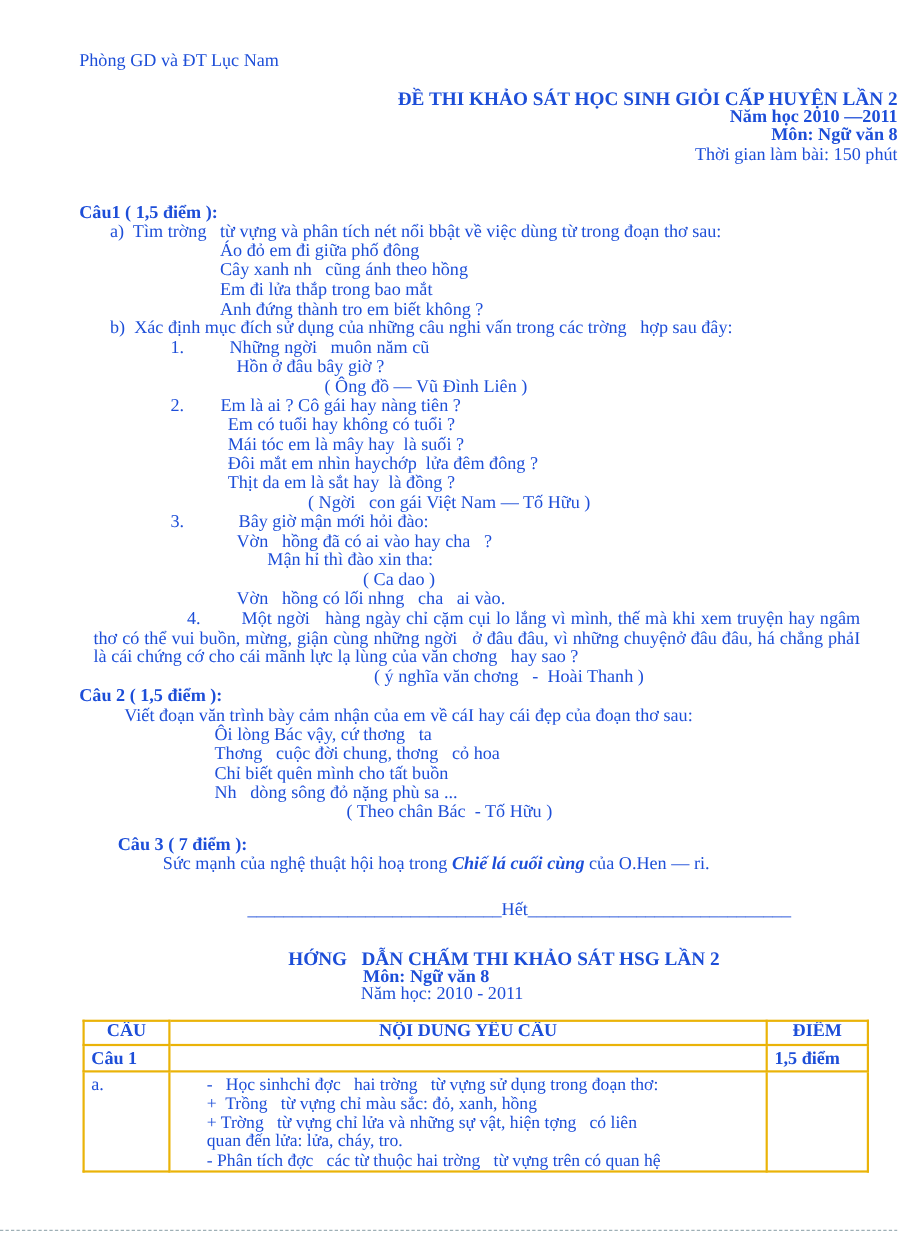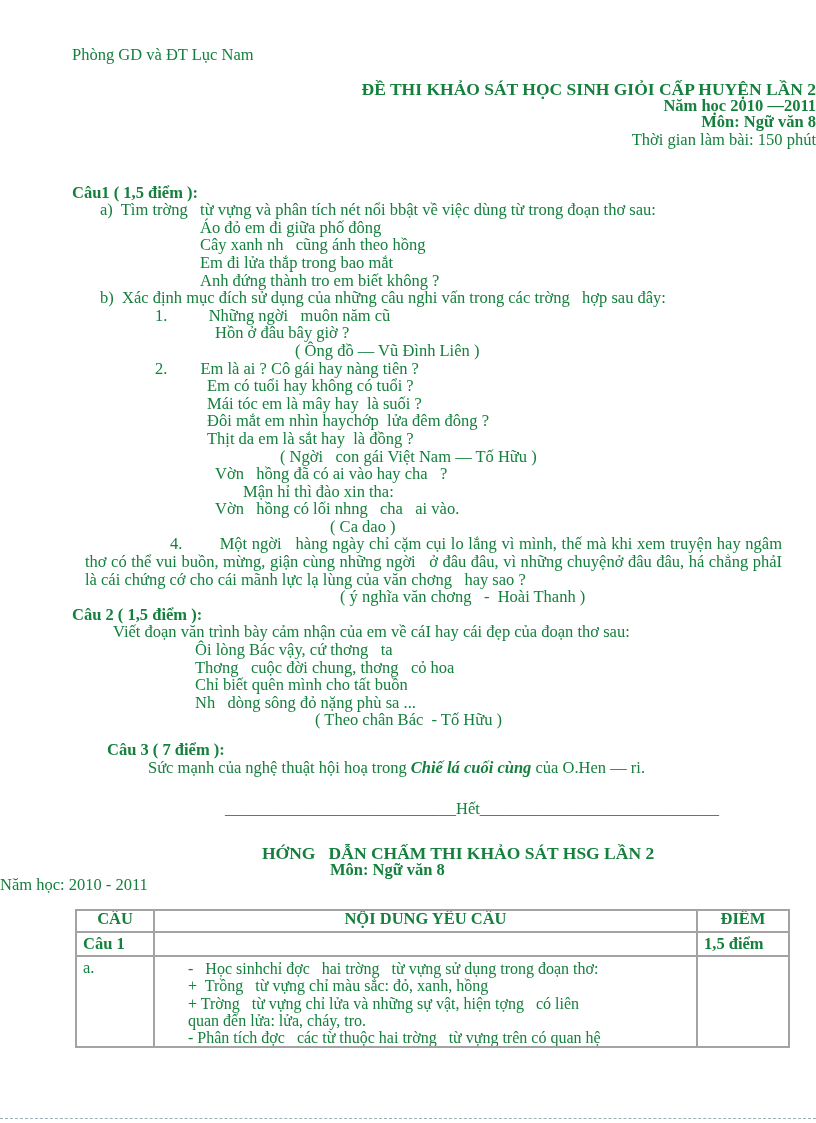--- a/index.html
+++ b/index.html
@@ -2,21 +2,21 @@
 <html><head>
 <meta charset="utf-8">
 <style>
   html,body{margin:0;padding:0;background:#fff;}
   .page{
     position:relative;
     width:816px;height:1123px;
     background:#ffffff;
     overflow:hidden;
     font-family:"Liberation Serif","DejaVu Serif",serif;
-    color:#15803d;
+    color:#1d4ed8;
     font-size:16.5px;
   }
   .ln{white-space:pre-wrap;line-height:17.6px;}
   .b{font-weight:bold;}
   .org{margin:46px 0 0 72px;line-height:18px;}
   .exam-head{margin-top:16px;text-align:right;}
   .exam-head .title{font-weight:bold;font-size:17.5px;line-height:18px;}
   .exam-head .yr{font-weight:bold;line-height:16.5px;}
   .exam-head .subj{font-weight:bold;line-height:16.5px;}
   .exam-head .dur{line-height:17px;}
@@ -36,28 +36,28 @@
   .p280{padding-left:280px;}
   .p295{padding-left:295px;}
   .p315{padding-left:315px;}
   .p330{padding-left:330px;}
   .p340{padding-left:340px;}
   .para4{margin-left:85px;width:697px;text-indent:85px;text-align:justify;}
   .divider{margin-top:24px;padding-left:225px;line-height:18px;white-space:pre;}
   .guide{margin-top:26px;}
   .guide .gt{padding-left:262px;font-weight:bold;font-size:17.5px;line-height:18px;white-space:pre;}
   .guide .gs{padding-left:330px;font-weight:bold;line-height:15px;}
-  .guide .gy{line-height:16px;}
+  .guide .gy{padding-left:328px;line-height:16px;}
   table.mark{
     margin:16px 0 0 75px;
     border-collapse:collapse;
     width:707px;table-layout:fixed;
   }
   table.mark td{
-    border:2px solid #a3a3a3;
+    border:2px solid #eab308;
     vertical-align:top;
     padding:0;
     overflow:hidden;
   }
   .c1{width:76px;}
   .c2{width:541px;}
   .c3{width:90px;}
   .th-row td{height:20px;}
   .th{font-weight:bold;text-align:center;line-height:21px;margin-top:-3px;white-space:pre;}
   .r1 td{height:22px;}
@@ -98,24 +98,25 @@
     <div class="ln p215">Hồn ở đâu bây giờ ?</div>
     <div class="ln p295">( Ông đồ — Vũ Đình Liên )</div>
 
     <div class="ln p155">2.        Em là ai ? Cô gái hay nàng tiên ?</div>
     <div class="ln p207">Em có tuổi hay không có tuổi ?</div>
     <div class="ln p207">Mái tóc em là mây hay  là suối ?</div>
     <div class="ln p207">Đôi mắt em nhìn haychớp  lửa đêm đông ?</div>
     <div class="ln p207">Thịt da em là sắt hay  là đồng ?</div>
     <div class="ln p280">( Ngời   con gái Việt Nam — Tố Hữu )</div>
 
+    <div class="ln p155">3.            Bây giờ mận mới hỏi đào:</div>
     <div class="ln p215">Vờn   hồng đã có ai vào hay cha   ?</div>
     <div class="ln p243">Mận hỉ thì đào xin tha:</div>
+    <div class="ln p330">( Ca dao )</div>
     <div class="ln p215">Vờn   hồng có lối nhng   cha   ai vào.</div>
-    <div class="ln p330">( Ca dao )</div>
 
     <div class="ln para4">4.        Một ngời   hàng ngày chỉ cặm cụi lo lắng vì mình, thế mà khi xem truyện hay ngâm thơ có thể vui buồn, mừng, giận cùng những ngời   ở đâu đâu, vì những chuyệnở đâu đâu, há chẳng phảI là cái chứng cớ cho cái mãnh lực lạ lùng của văn chơng   hay sao ?</div>
     <div class="ln p340">( ý nghĩa văn chơng   -  Hoài Thanh )</div>
   </div>
 
   <div class="sec m-cau2">
     <div class="ln b p72">Câu 2 ( 1,5 điểm ):</div>
     <div class="ln p113">Viết đoạn văn trình bày cảm nhận của em về cáI hay cái đẹp của đoạn thơ sau:</div>
     <div class="ln p195">Ôi lòng Bác vậy, cứ thơng   ta</div>
     <div class="ln p195">Thơng   cuộc đời chung, thơng   cỏ hoa</div>

